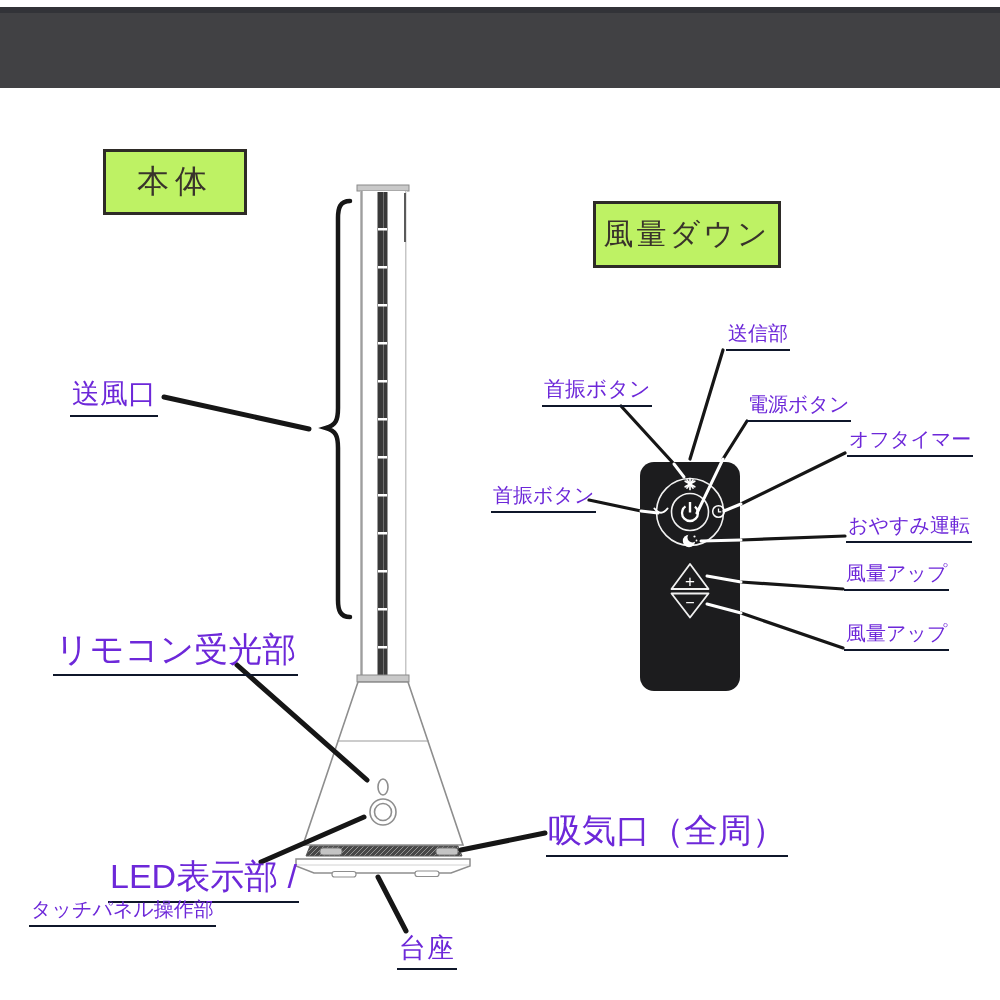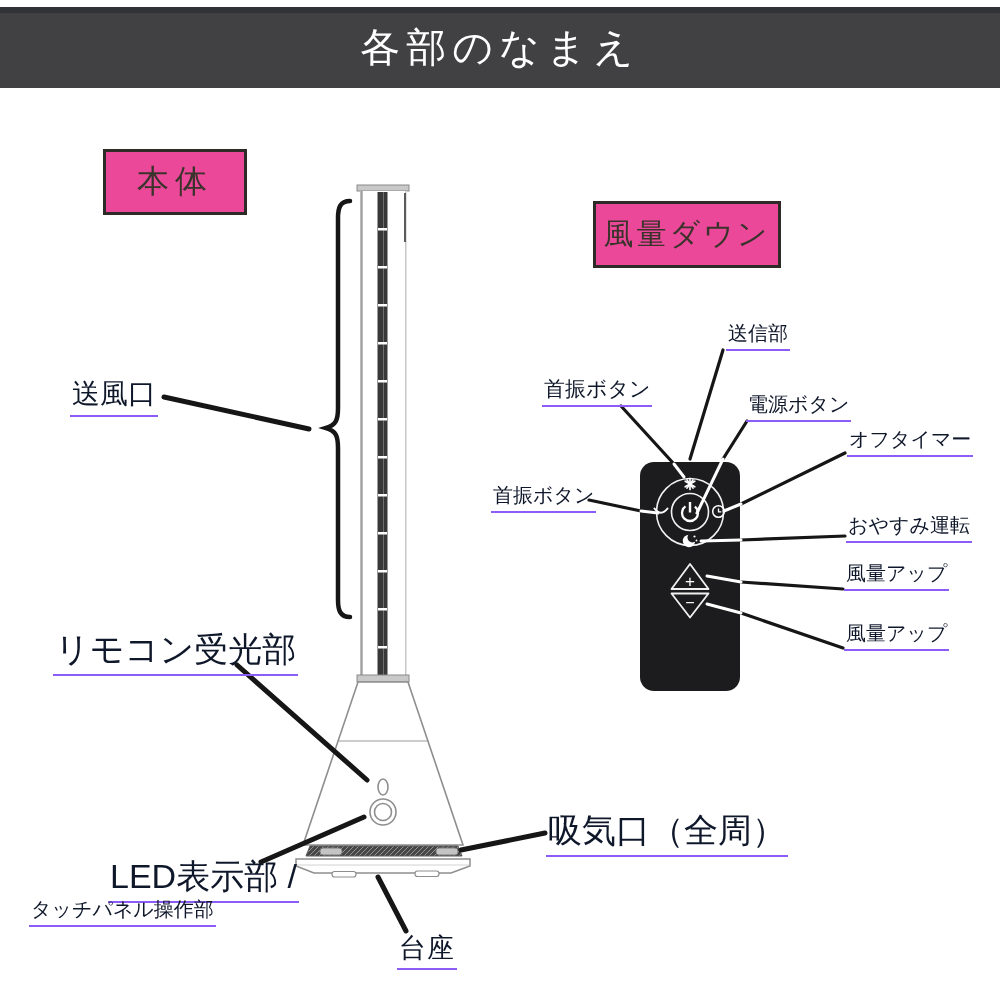--- a/index.html
+++ b/index.html
@@ -14,41 +14,40 @@
     background:#414144;display:flex;align-items:center;justify-content:center;
   }
   .header-topline{
     position:absolute;left:0;top:0;width:100%;height:6px;background:#323338;
   }
   .header-title{
     color:#ffffff;font-size:40px;letter-spacing:6px;font-weight:500;
   }
   
   .section-box{
-    position:absolute;border:3px solid #2e2b27;background:#ec4899;
+    position:absolute;border:3px solid #2e2b27;background:#bef264;
     display:flex;align-items:center;justify-content:center;
     color:#39332b;
   }
   .box-body{left:103px;top:149px;width:138px;height:60px;font-size:32px;letter-spacing:6px;}
   .box-remote{left:593px;top:201px;width:182px;height:61px;font-size:30px;letter-spacing:3px;}
   
   .lbl{
-    position:absolute;color:#0f172a;white-space:nowrap;line-height:1.2;
-    border-bottom:2px solid #8b5cf6;padding:0 2px 4px 2px;
+    position:absolute;color:#6d28d9;white-space:nowrap;line-height:1.2;
+    border-bottom:2px solid #0f172a;padding:0 2px 4px 2px;
   }
   .lbl-lg{font-size:34px;}
   .lbl-sm{font-size:20px;}
   .svg-layer{position:absolute;left:0;top:0;}
 </style>
 </head>
 <body>
 
 <div class="header">
   <div class="header-topline"></div>
-  <div class="header-title">各部のなまえ</div>
 </div>
 
 <div class="section-box box-body">
   <span>本体</span>
 </div>
 <div class="section-box box-remote">
   <span>風量ダウン</span>
 </div>
 
 <svg class="svg-layer" width="1000" height="1000" viewBox="0 0 1000 1000">

